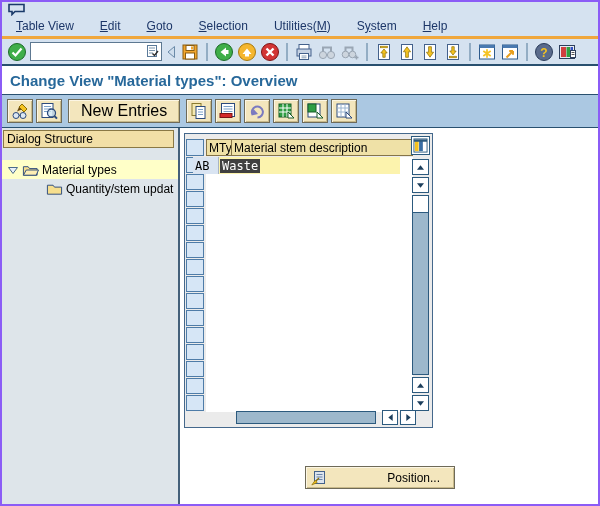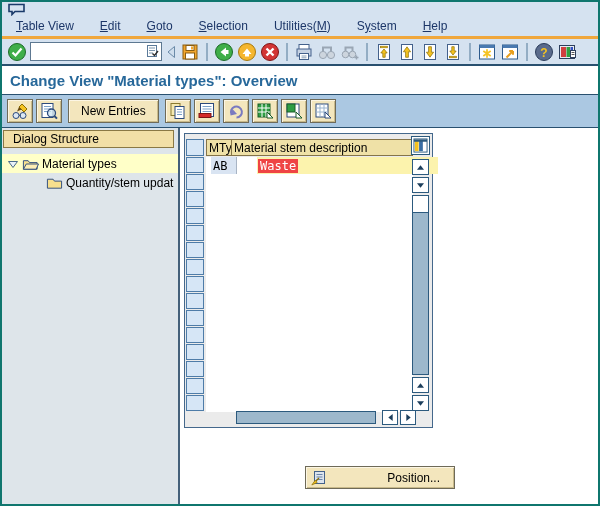--- a/index.html
+++ b/index.html
@@ -1,16 +1,16 @@
 <!DOCTYPE html>
 <html><head>
 <meta charset="utf-8">
 <style>
   html,body{margin:0;padding:0;background:#e9e9e9;}
-  .window{position:relative;width:600px;height:506px;box-sizing:border-box;border:2px solid #0f766e;
+  .window{position:relative;width:600px;height:506px;box-sizing:border-box;border:2px solid #8b5cf6;
           background:#fff;font-family:"Liberation Sans",sans-serif;overflow:hidden;}
   
   .top-strip{height:14px;background:#d5e2f0;display:flex;align-items:center;padding-left:5px;box-sizing:border-box;}
   .menubar{height:20px;background:#d5e2f0;display:flex;align-items:center;gap:26px;padding-left:14px;
            font-size:12px;color:#1c3668;}
   .menu-item{cursor:default;}
   .menu-item u{text-decoration:underline;}
   .orange-line{height:3px;background:#f0a73c;}
   .std-toolbar{height:25px;background:#d5e2f0;display:flex;align-items:center;gap:3px;padding-left:5px;}
   .ticon{width:20px;height:20px;display:block;flex:0 0 auto;}
@@ -20,52 +20,52 @@
   .cmd-field{width:132px;height:19px;box-sizing:border-box;border:1px solid #5d7891;background:#fff;
              font-size:12px;padding:0 17px 0 3px;font-family:"Liberation Sans",sans-serif;}
   .cmd-ico{position:absolute;right:3px;top:3px;}
   .navy2{height:2px;background:#29506f;}
   .navy1{height:1px;background:#29506f;}
   .title-strip{height:28px;background:#fff;display:flex;align-items:center;padding-left:8px;
                font-size:15px;font-weight:bold;color:#27689a;}
   .app-toolbar{height:32px;background:#abc8e2;display:flex;align-items:center;gap:3px;padding-left:5px;}
   .tb-btn{height:24px;min-width:26px;box-sizing:border-box;background:#f3e6bd;border:1px solid #6e6a58;
           box-shadow:inset 1px 1px 0 #fcf6e4, inset -1px -1px 0 #c9ba8a;
-          display:flex;align-items:center;justify-content:center;font-size:12px;color:#000;padding:0 2px;}
+          display:flex;align-items:center;justify-content:center;font-size:16px;color:#000;padding:0 2px;}
   .tb-btn.text{padding:0 12px;margin:0 3px;}
   
   .main{display:flex;height:376px;}
   .dialog-panel{width:176px;flex:0 0 auto;background:#dee5ea;border-right:2px solid #44607a;}
   .ds-header{margin:2px 4px 0 1px;height:18px;box-sizing:border-box;background:#f2dfa7;border:1px solid #8a7845;
-             font-size:12px;display:flex;align-items:center;padding-left:9px;color:#000;}
-  .tree{margin-top:6px;}
+             font-size:12px;display:flex;align-items:center;padding-left:3px;color:#000;}
+  .tree{margin-top:12px;}
   .tree-row{height:19px;display:flex;align-items:center;font-size:12px;white-space:nowrap;overflow:hidden;color:#000;}
   .tree-row.selected{background:#ffffc8;}
   .exp{margin-left:5px;flex:0 0 auto;}
   .fold{margin-left:3px;margin-right:3px;flex:0 0 auto;}
   .tree-row.child{padding-left:41px;}
   .content{flex:1;background:#fff;position:relative;}
   
   .table-ctl{position:absolute;left:4px;top:5px;width:249px;height:295px;box-sizing:border-box;
              border:1px solid #44688c;background:#ebebeb;}
   .sel-col{position:absolute;left:1px;top:5px;}
   .sel-hdr{width:18px;height:17px;box-sizing:border-box;background:#d6e6f6;border:1px solid #4e7ca8;margin-bottom:1px;}
   .sel-cell{width:18px;height:16px;box-sizing:border-box;background:#d6e6f6;border:1px solid #4e7ca8;margin-bottom:1px;}
   .hdr-row{position:absolute;left:21px;top:5px;display:flex;}
   .hdr-cell{height:17px;box-sizing:border-box;background:#efe1a7;border:1px solid #857448;font-size:12px;
             display:flex;align-items:center;padding-left:2px;overflow:hidden;white-space:nowrap;color:#000;}
   .hdr-mtyp{width:26px;}
   .hdr-desc{width:181px;border-left:none;}
   .body-white{position:absolute;left:21px;top:23px;width:207px;height:255px;background:#fff;}
-  .row1{position:absolute;left:26px;top:23px;display:flex;gap:20px;}
+  .row1{position:absolute;left:8px;top:23px;display:flex;}
   .cell-mtyp{width:26px;height:17px;box-sizing:border-box;background:#d9e4f2;border-right:1px solid #a8b4c4;
              font-family:"DejaVu Sans Mono",monospace;font-size:12px;display:flex;align-items:center;padding-left:2px;color:#000;}
   .cell-desc{width:181px;height:17px;box-sizing:border-box;background:#fcf3ad;
              font-family:"DejaVu Sans Mono",monospace;font-size:12px;display:flex;align-items:center;padding-left:1px;}
-  .sel-text{background:#ef4444;color:#fff;padding:0 2px;}
+  .sel-text{background:#404040;color:#fff;padding:0 2px;}
   .vsb{position:absolute;right:2px;top:2px;width:19px;display:flex;flex-direction:column;align-items:center;}
   .cfg-btn{width:19px;height:19px;box-sizing:border-box;background:#fff;border:1px solid #2c5a7e;
            display:flex;align-items:center;justify-content:center;margin-bottom:4px;}
   .sb-btn{width:17px;height:16px;box-sizing:border-box;background:#fff;border:1px solid #2c5a7e;
           display:flex;align-items:center;justify-content:center;margin-bottom:2px;}
   .sb-btn.last{margin-bottom:0;}
   .sb-track{width:17px;height:180px;box-sizing:border-box;background:#9db8cc;border:1px solid #2c5a7e;
             margin-bottom:2px;position:relative;}
   .sb-thumb{position:absolute;left:0;top:0;width:100%;height:16px;background:#fff;border-bottom:1px solid #2c5a7e;}
   .hsb{position:absolute;left:1px;bottom:2px;height:15px;width:232px;}

